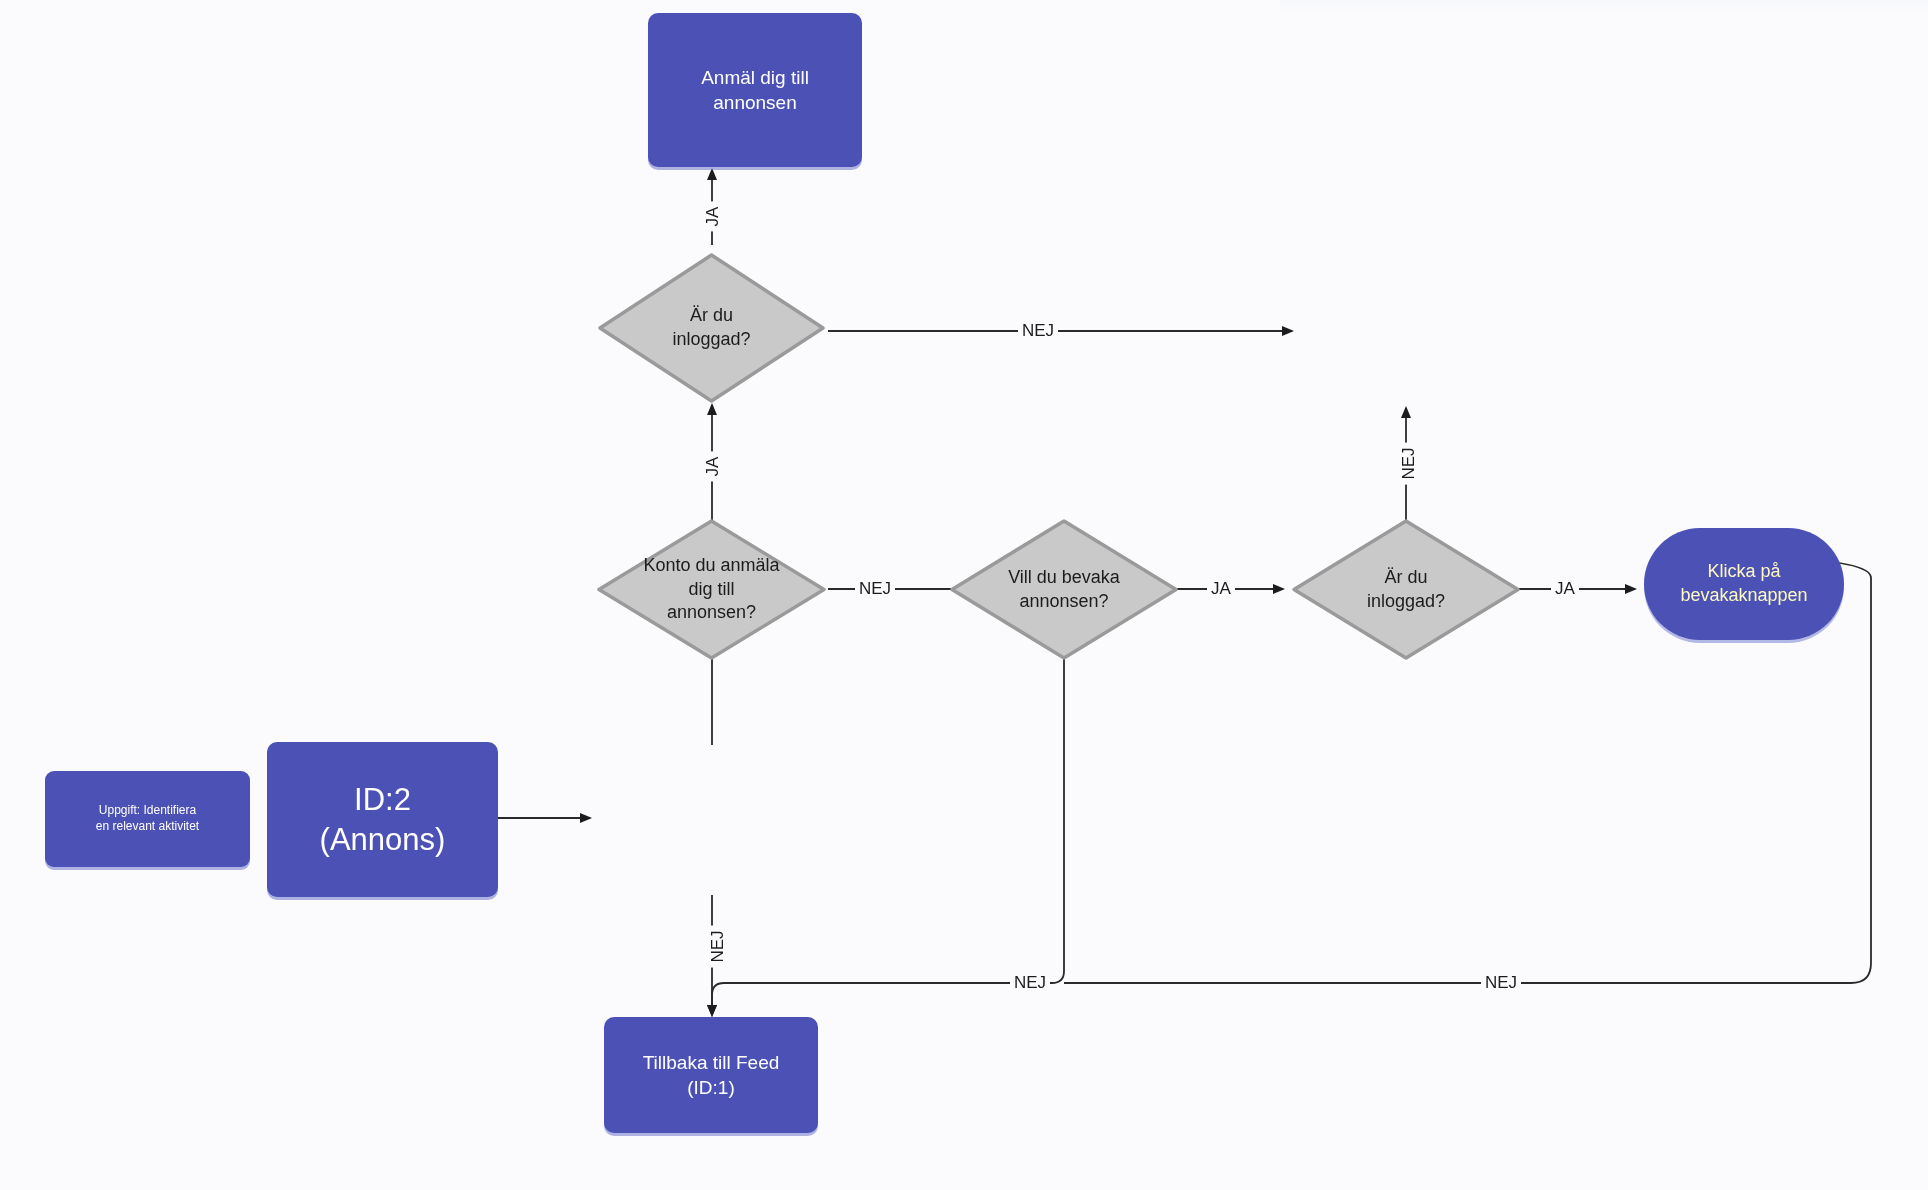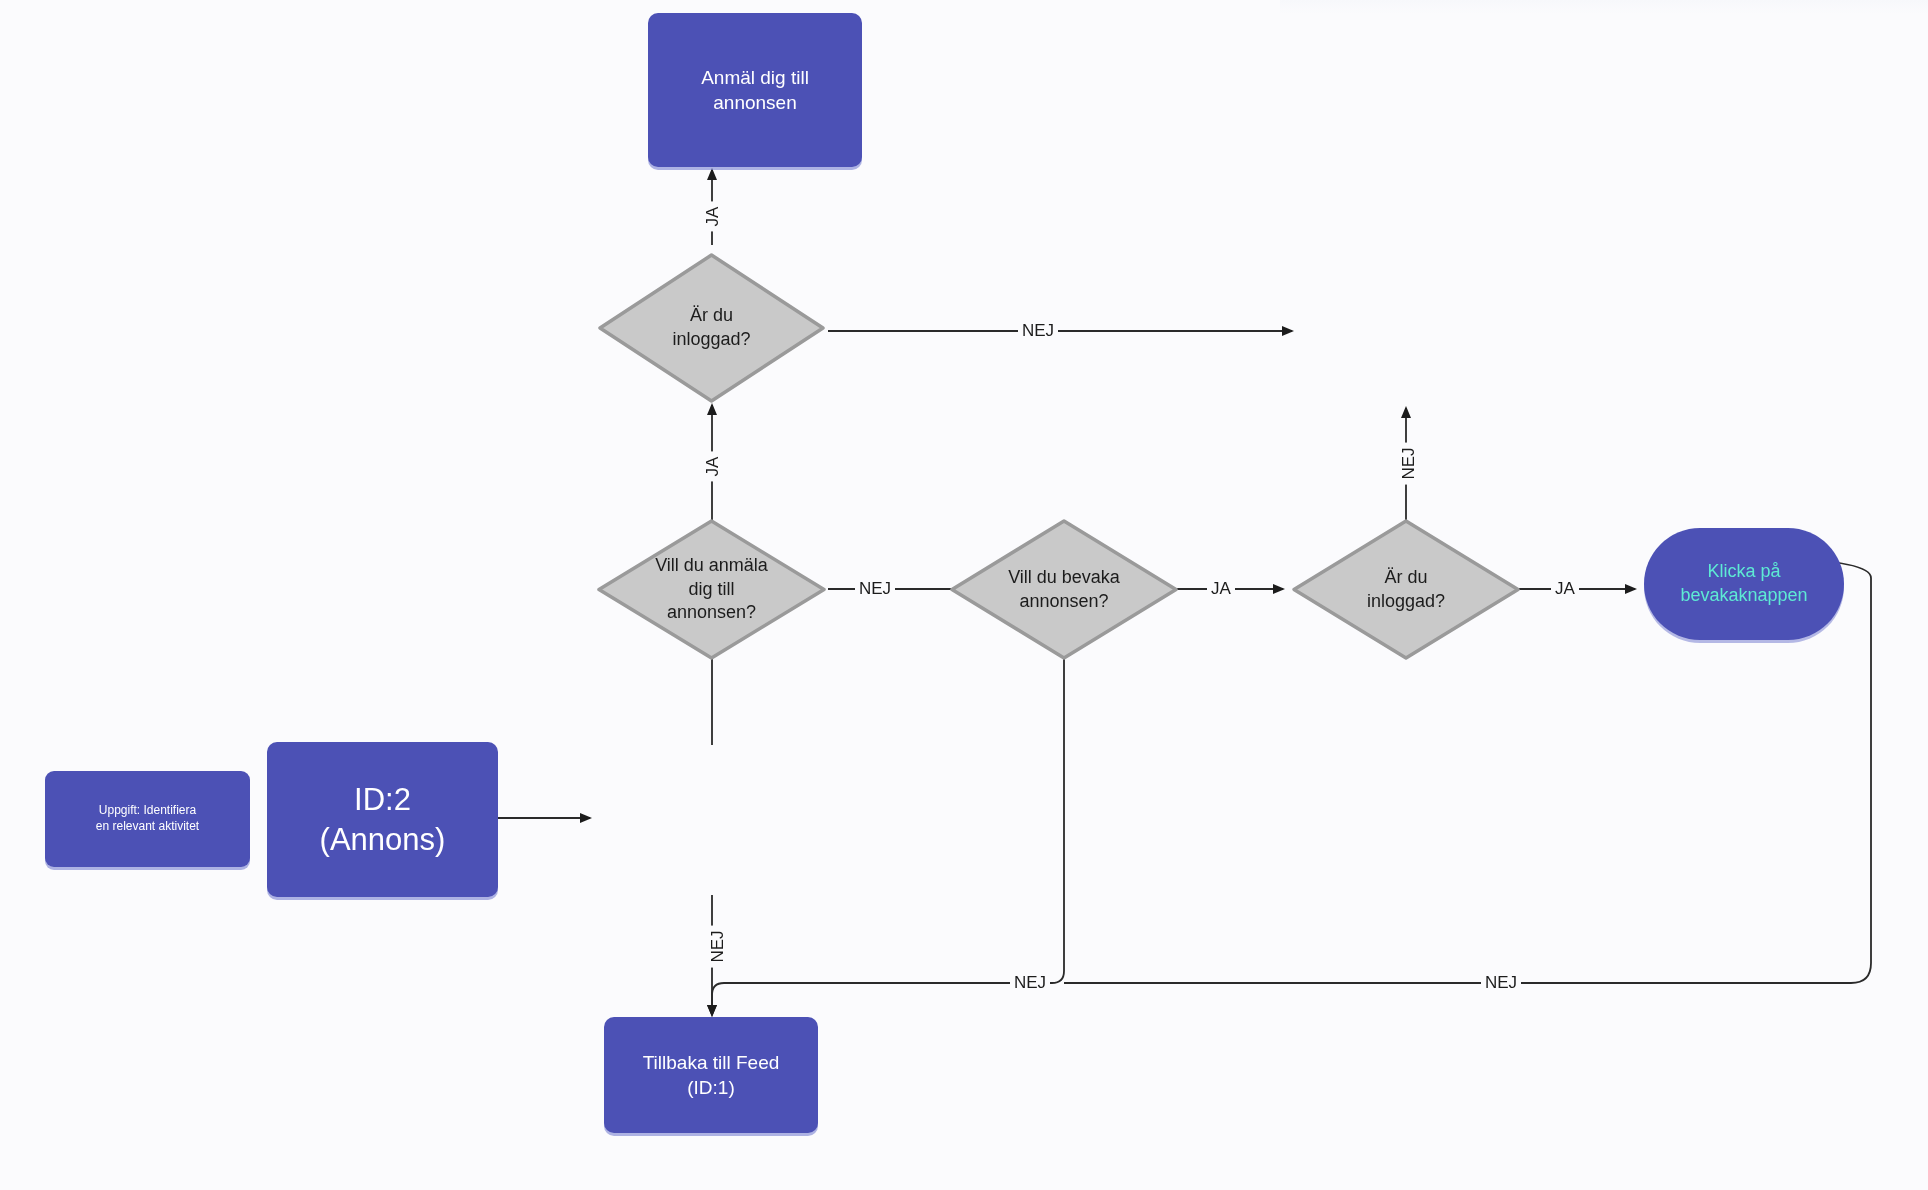--- a/index.html
+++ b/index.html
@@ -35,21 +35,21 @@
   .blue{
     background:#4c51b5;
     color:#ffffff;
     border-radius:10px;
     box-shadow:0 3px 0 rgba(110,118,205,0.55);
     font-size:19px;
   }
   .blue.small{font-size:12px;border-radius:9px;}
   .blue.big{font-size:31px;line-height:1.28;}
   .pill{
-    background:#4c51b5;color:#5eead4;
+    background:#4c51b5;color:#fef9c3;
     border-radius:999px;
     box-shadow:0 3px 0 rgba(110,118,205,0.5);
     font-size:18px;
   }
 
   
   .diamond{
     color:#1c1c1c;
     font-size:18px;
     background:transparent;
@@ -128,21 +128,21 @@
     </svg>
     <span class="lbl">Är du
 inloggad?</span>
   </div>
 
 
   <div class="node diamond" style="left:595px;top:517px;width:233px;height:145px;">
     <svg class="dshape" viewBox="0 0 233 145" preserveAspectRatio="none">
       <path d="M116.5 4 L229 72.5 L116.5 141 L4 72.5 Z" fill="#c9c9c9" stroke="#9a9a9a" stroke-width="3.5" stroke-linejoin="round"></path>
     </svg>
-    <span class="lbl">Vill du anmäla
+    <span class="lbl">Konto du anmäla
 dig till
 annonsen?</span>
   </div>
 
   <div class="node diamond" style="left:948px;top:517px;width:232px;height:145px;">
     <svg class="dshape" viewBox="0 0 232 145" preserveAspectRatio="none">
       <path d="M116 4 L228 72.5 L116 141 L4 72.5 Z" fill="#c9c9c9" stroke="#9a9a9a" stroke-width="3.5" stroke-linejoin="round"></path>
     </svg>
     <span class="lbl">Vill du bevaka
 annonsen?</span>

